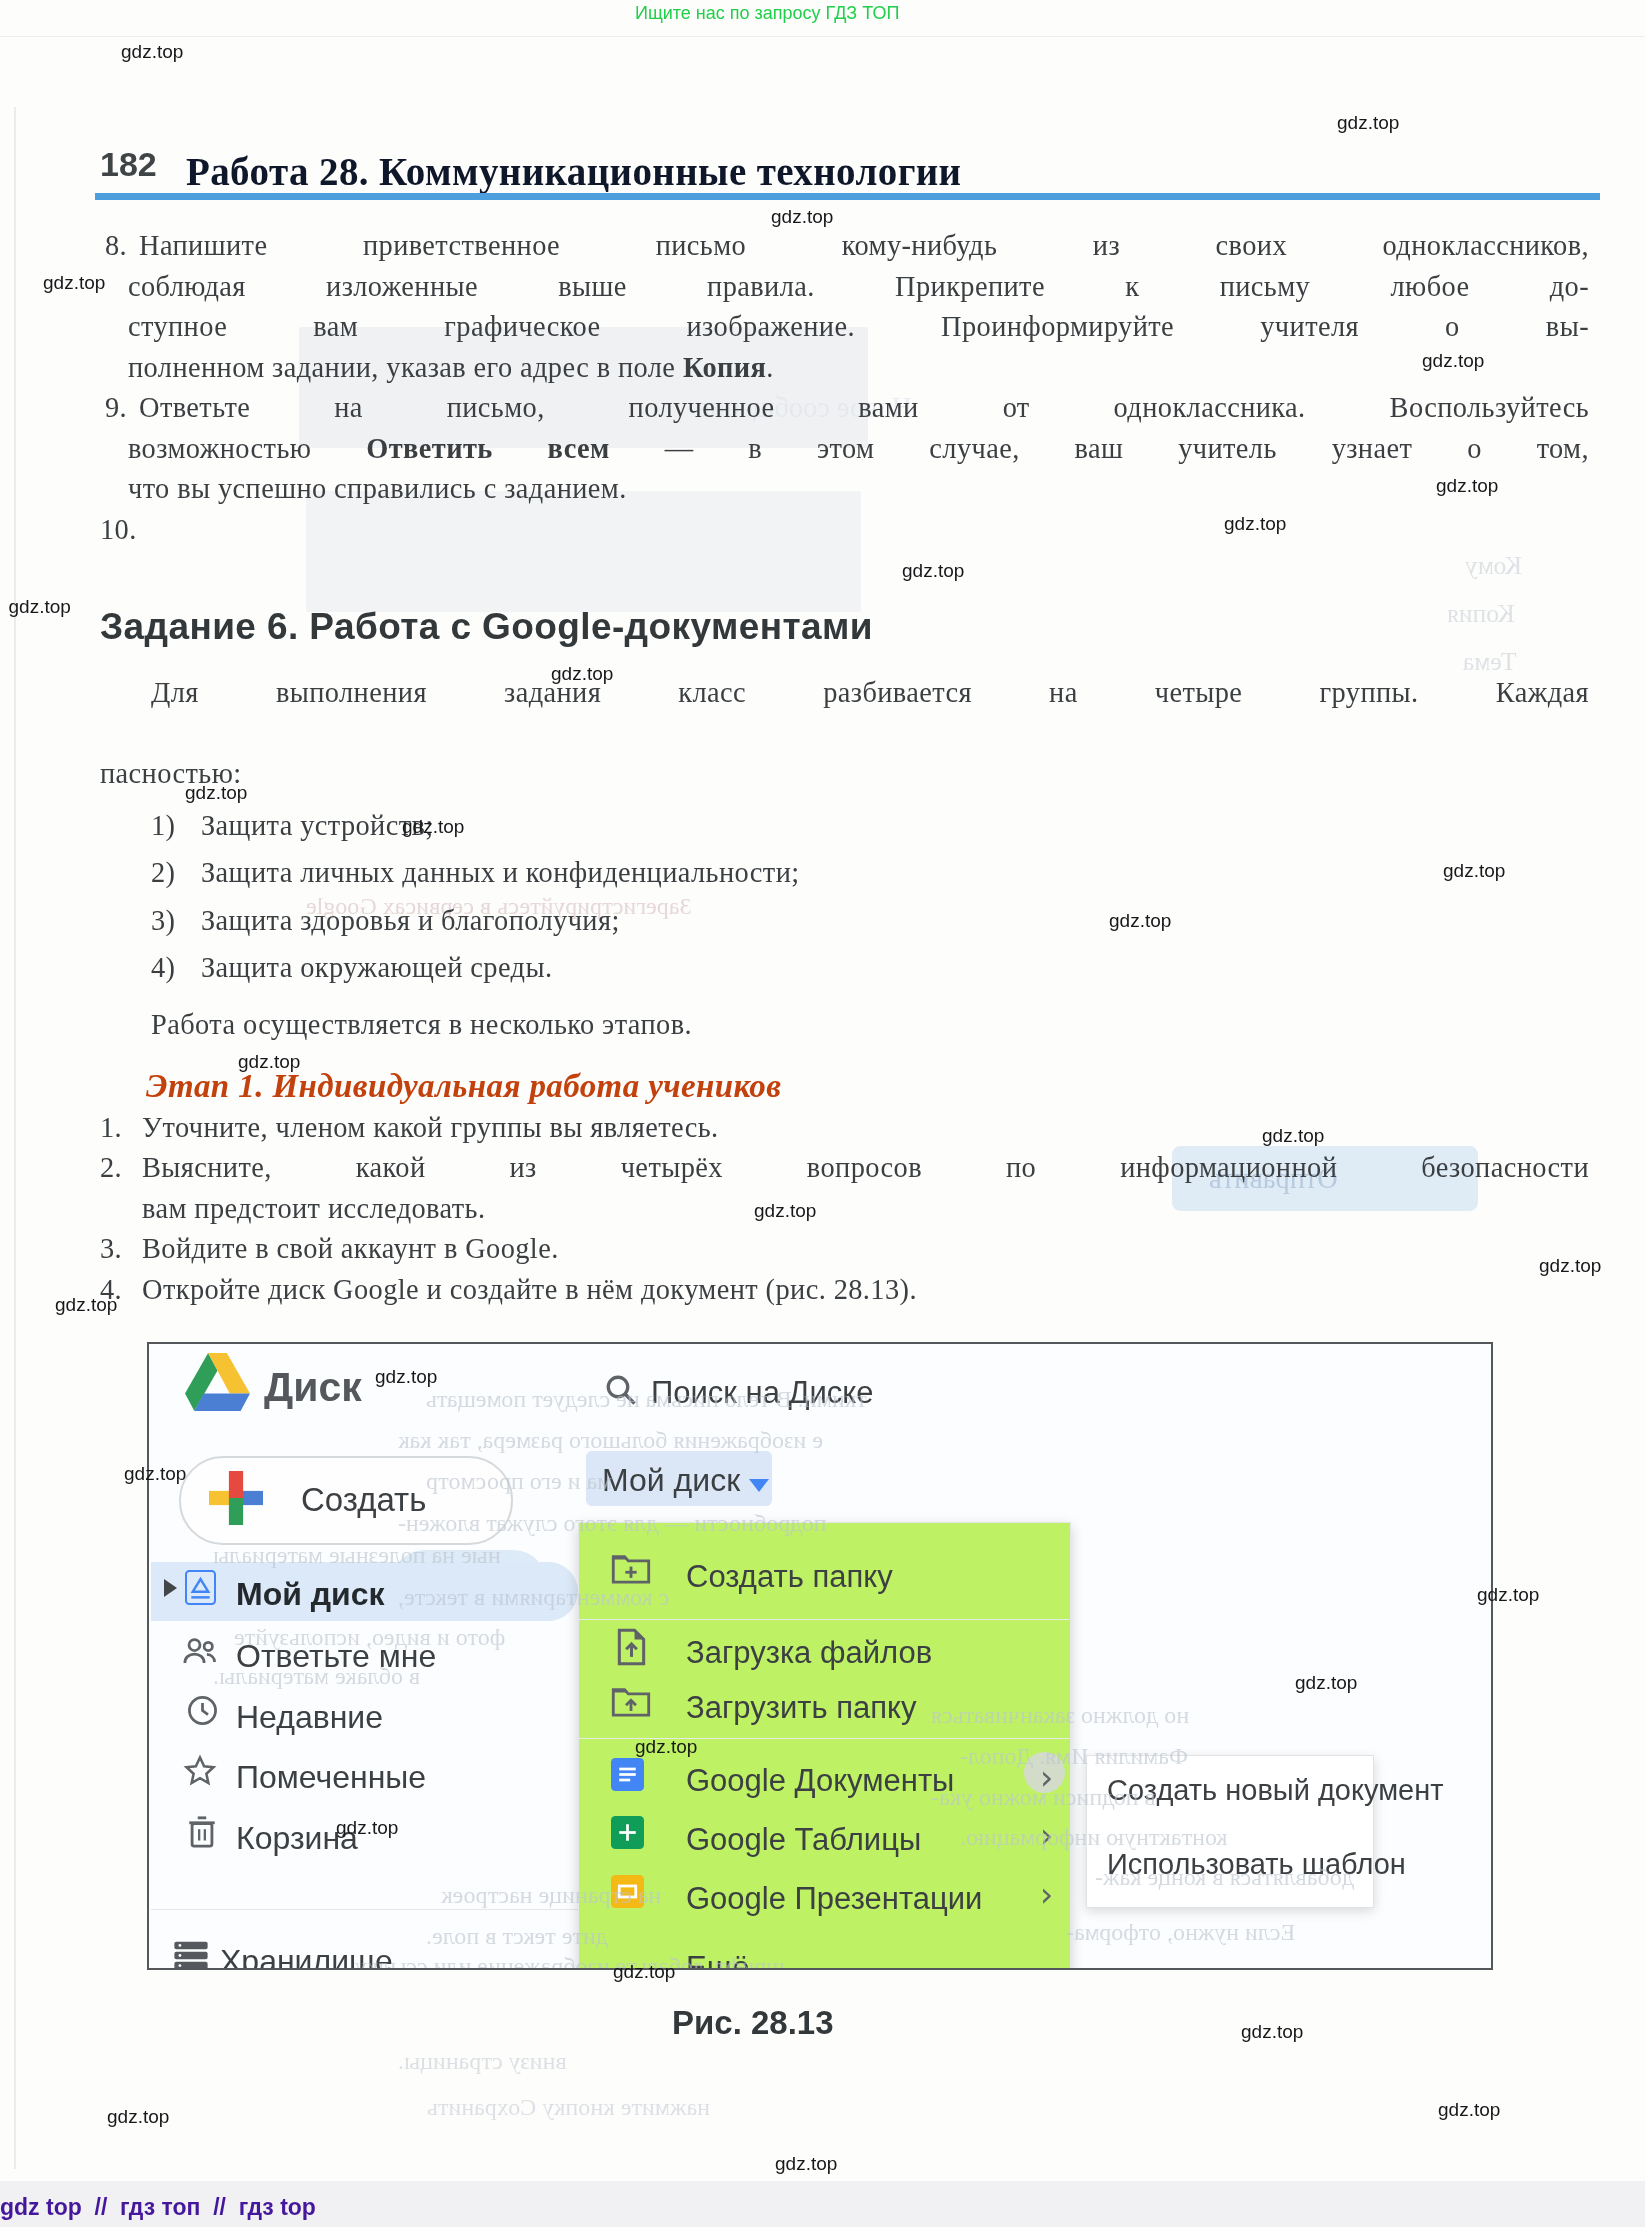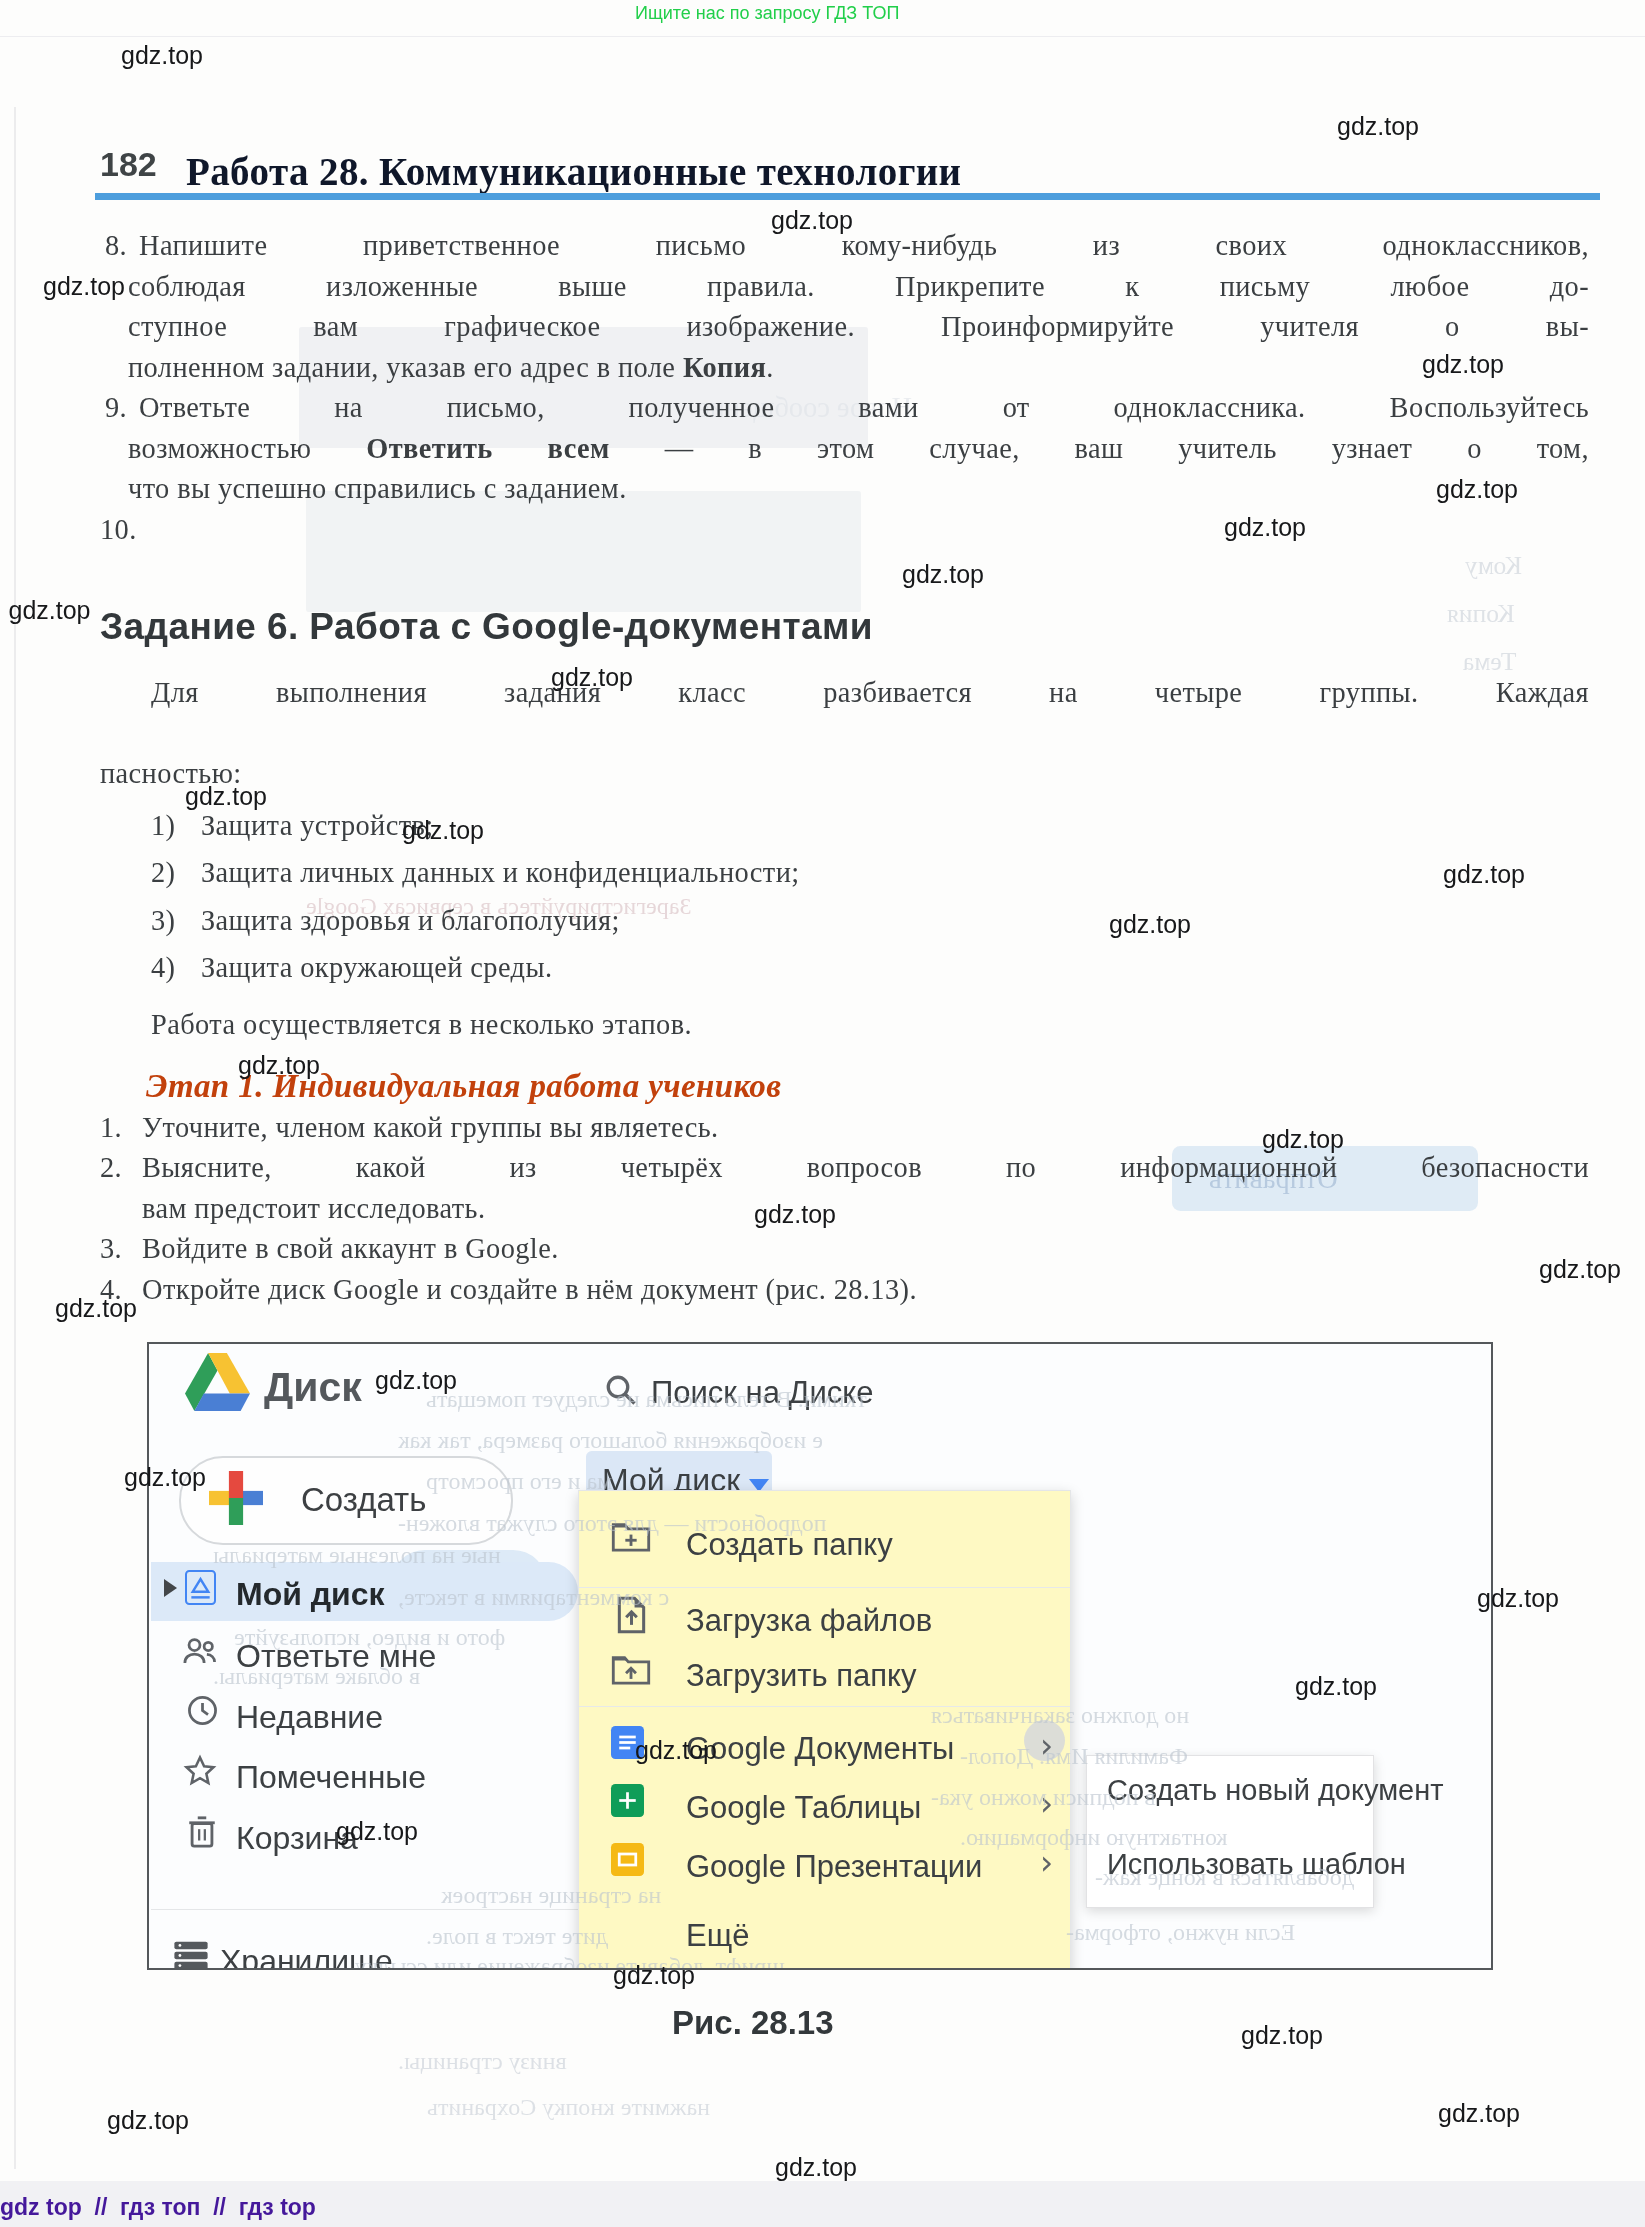--- a/index.html
+++ b/index.html
@@ -2,21 +2,21 @@
 <html style="font-size:11.4px"><head>
 <meta charset="utf-8">
 <style>
   html,body{margin:0;padding:0;background:#ffffff;}
   .page{position:relative;width:1646px;height:2227px;background:#fdfdfc;overflow:hidden;
         font-family:"Liberation Serif",serif;color:#3b3f42;}
   .abs{position:absolute;}
   
   .page-top-edge{position:absolute;left:0;top:36px;width:100%;height:1.4px;background:#ededf0;}
   .left-edge{position:absolute;left:14.2px;top:107px;width:1.4px;height:2062px;background:#e4e4e7;opacity:.7;}
-  .wm{position:absolute;z-index:8;font-family:"Liberation Sans",sans-serif;font-size:25px;color:#17181a;white-space:nowrap;}
+  .wm{position:absolute;z-index:8;font-family:"Liberation Sans",sans-serif;font-size:19px;color:#17181a;white-space:nowrap;}
   .bleed-t{position:absolute;z-index:1;font-family:"Liberation Serif",serif;font-size:24px;color:#c3cad3;
            opacity:.62;white-space:nowrap;transform:scaleX(-1);}
   .bleed-r{position:absolute;z-index:0;}
   
   .promo{position:absolute;left:635px;top:2.8px;z-index:4;font-family:"Liberation Sans",sans-serif;
          font-size:18px;font-weight:500;color:#21cf4a;white-space:nowrap;}
   .pagenum{position:absolute;left:100px;top:145px;z-index:3;font-family:"Liberation Sans",sans-serif;
            font-size:34px;font-weight:bold;color:#3f4446;}
   .runhead{position:absolute;left:186px;top:149px;z-index:3;font-family:Liberation Serif, serif;
            font-size:39px;font-weight:bold;letter-spacing:0.4px;color:#0f172a;}
@@ -41,21 +41,21 @@
              border-right:10.7px solid transparent;border-top:13.5px solid #4285f4;}
   .drv-new{position:absolute;left:30px;top:112px;width:330px;height:85px;border:2.1px solid #d6d9dc;
            border-radius:44px;background:#fefefe;}
   .drv-new-label{position:absolute;left:152px;top:137px;font-size:33px;color:#3d4043;}
   .srow-hl{position:absolute;left:2.1px;top:218px;width:427px;height:59px;background:#dce9f8;border-radius:0 31px 31px 0;}
   .slabel{position:absolute;font-size:32px;color:#3c4043;white-space:nowrap;}
   .sicon{position:absolute;}
   .expand{position:absolute;left:15px;top:235px;width:0;height:0;border-top:9.2px solid transparent;
           border-bottom:9.2px solid transparent;border-left:13.5px solid #434649;}
   .mydrive-ic{position:absolute;left:36px;top:226px;width:27px;height:31px;border:2.8px solid #4285f4;border-radius:4.3px;}
-  .menu{position:absolute;left:429px;top:146px;width:491px;height:498px;background:#fef9c3;
+  .menu{position:absolute;left:429px;top:178px;width:491px;height:498px;background:#bef264;
         border:0.7px solid #e4e6e8;box-shadow:0 4.3px 12.8px rgba(0,0,0,.18);}
   .mlabel{position:absolute;left:107px;font-size:31px;color:#3c4043;white-space:nowrap;}
   .micon{position:absolute;left:32px;}
   .mdiv{position:absolute;left:0;width:100%;height:1.4px;background:#e7e9ea;}
   .chev{position:absolute;left:461px;font-size:33px;color:#5f6368;font-family:"DejaVu Sans",sans-serif;}
   .chev-shade{position:absolute;left:445px;top:229px;width:41px;height:41px;border-radius:50%;background:#d6d8db;opacity:.85;}
   .submenu{position:absolute;left:937px;top:411px;width:286px;height:151px;background:#ffffff;
            border:0.7px solid #e2e2e4;box-shadow:0 3.6px 11.4px rgba(0,0,0,.15);}
   .sm-item{position:absolute;left:20px;font-size:29px;color:#3c4043;white-space:nowrap;}
   .doc-ic{width:33px;height:33px;border-radius:4.3px;}

